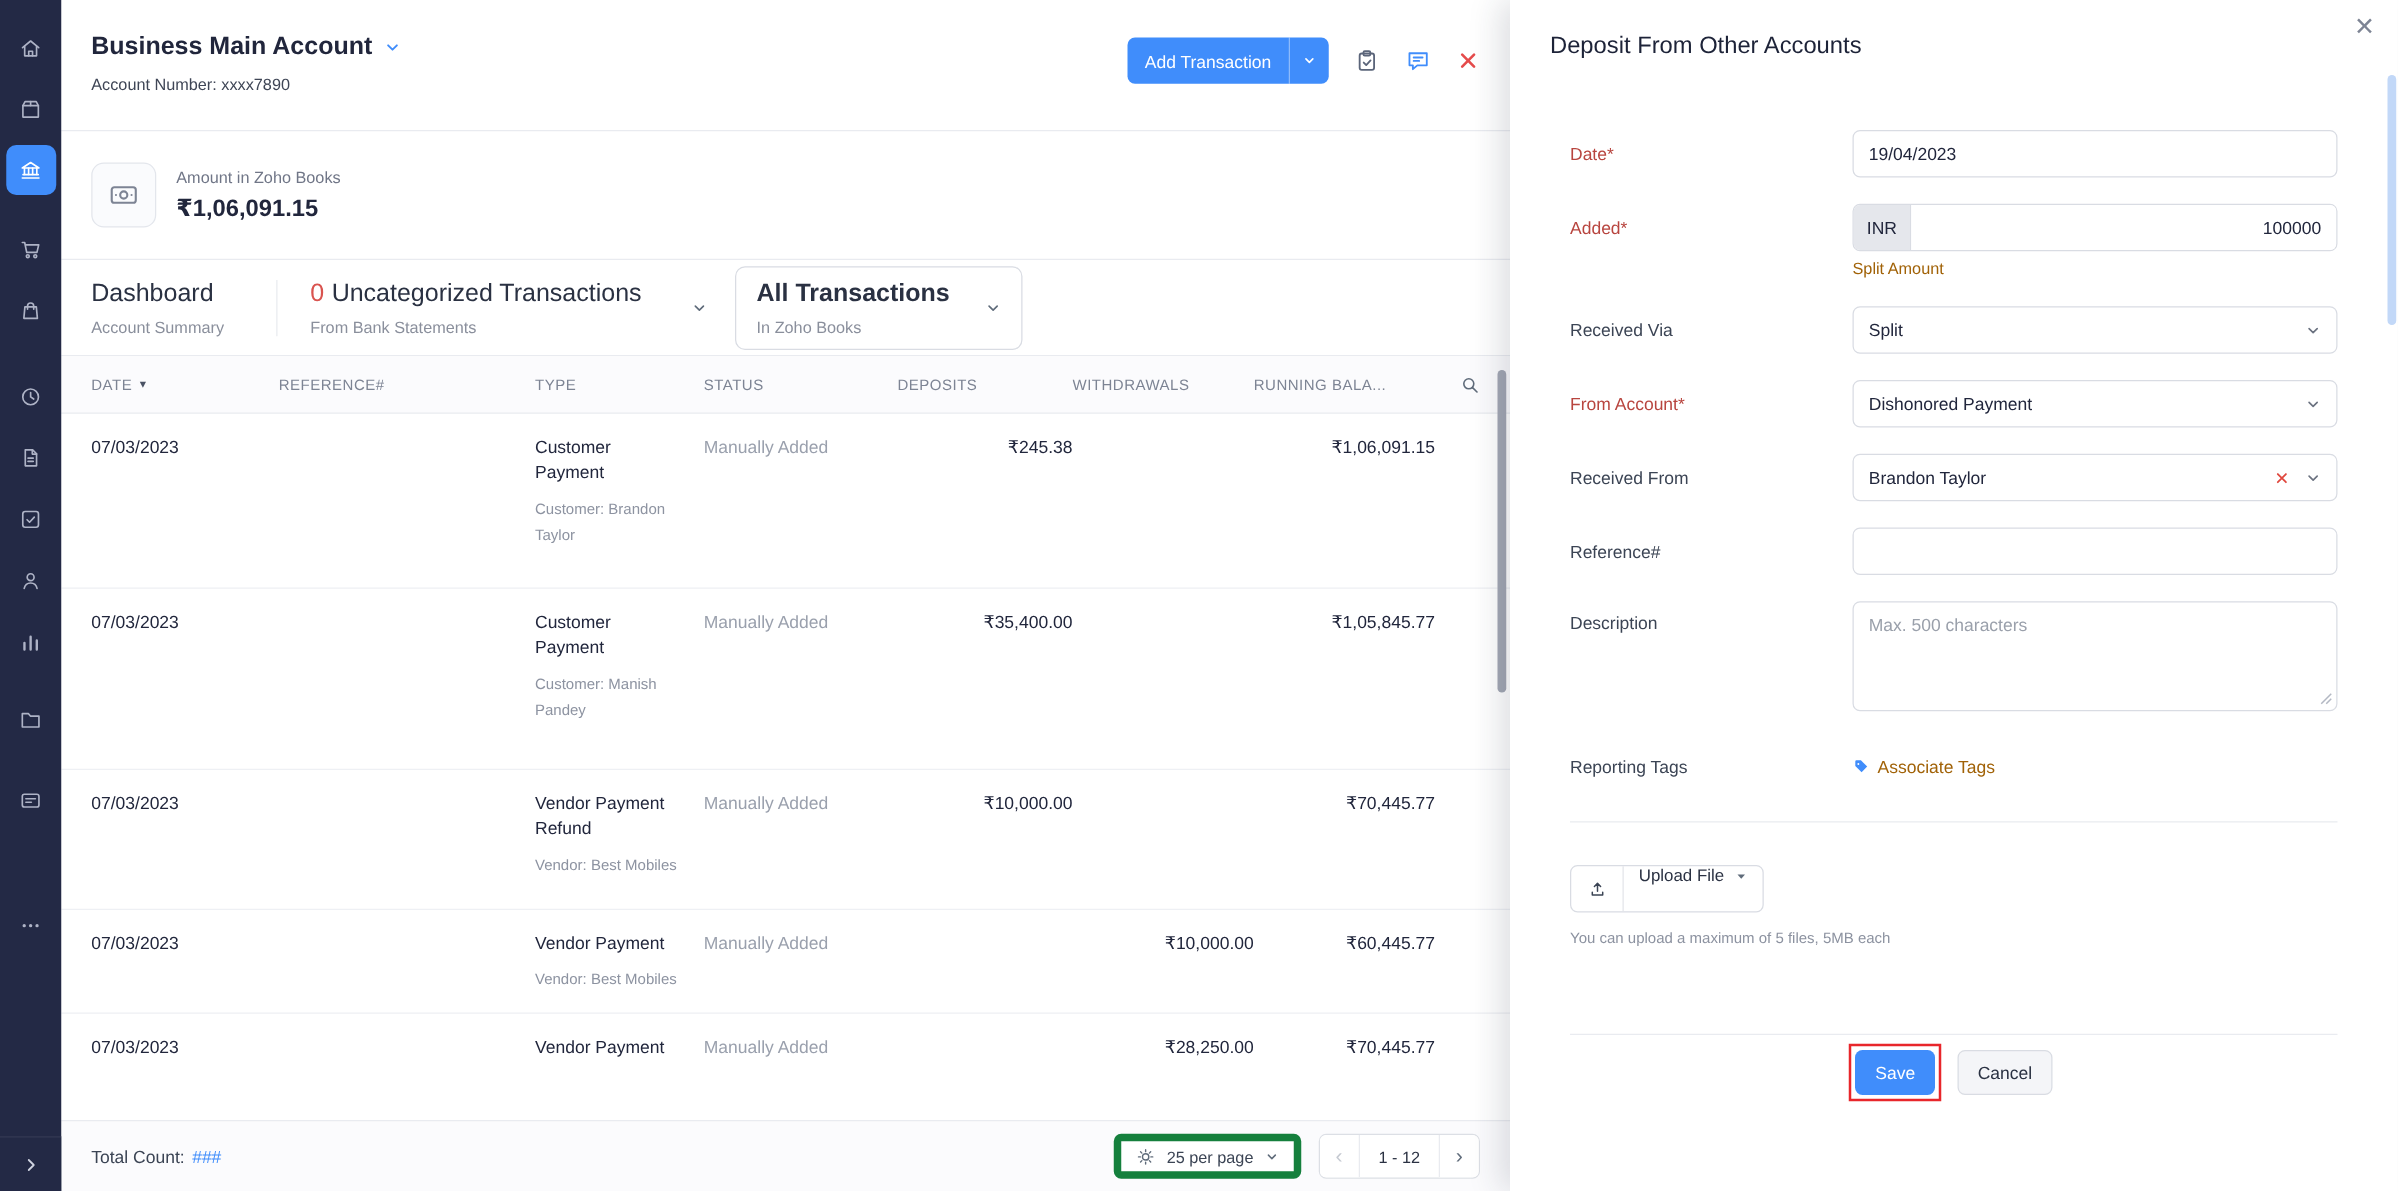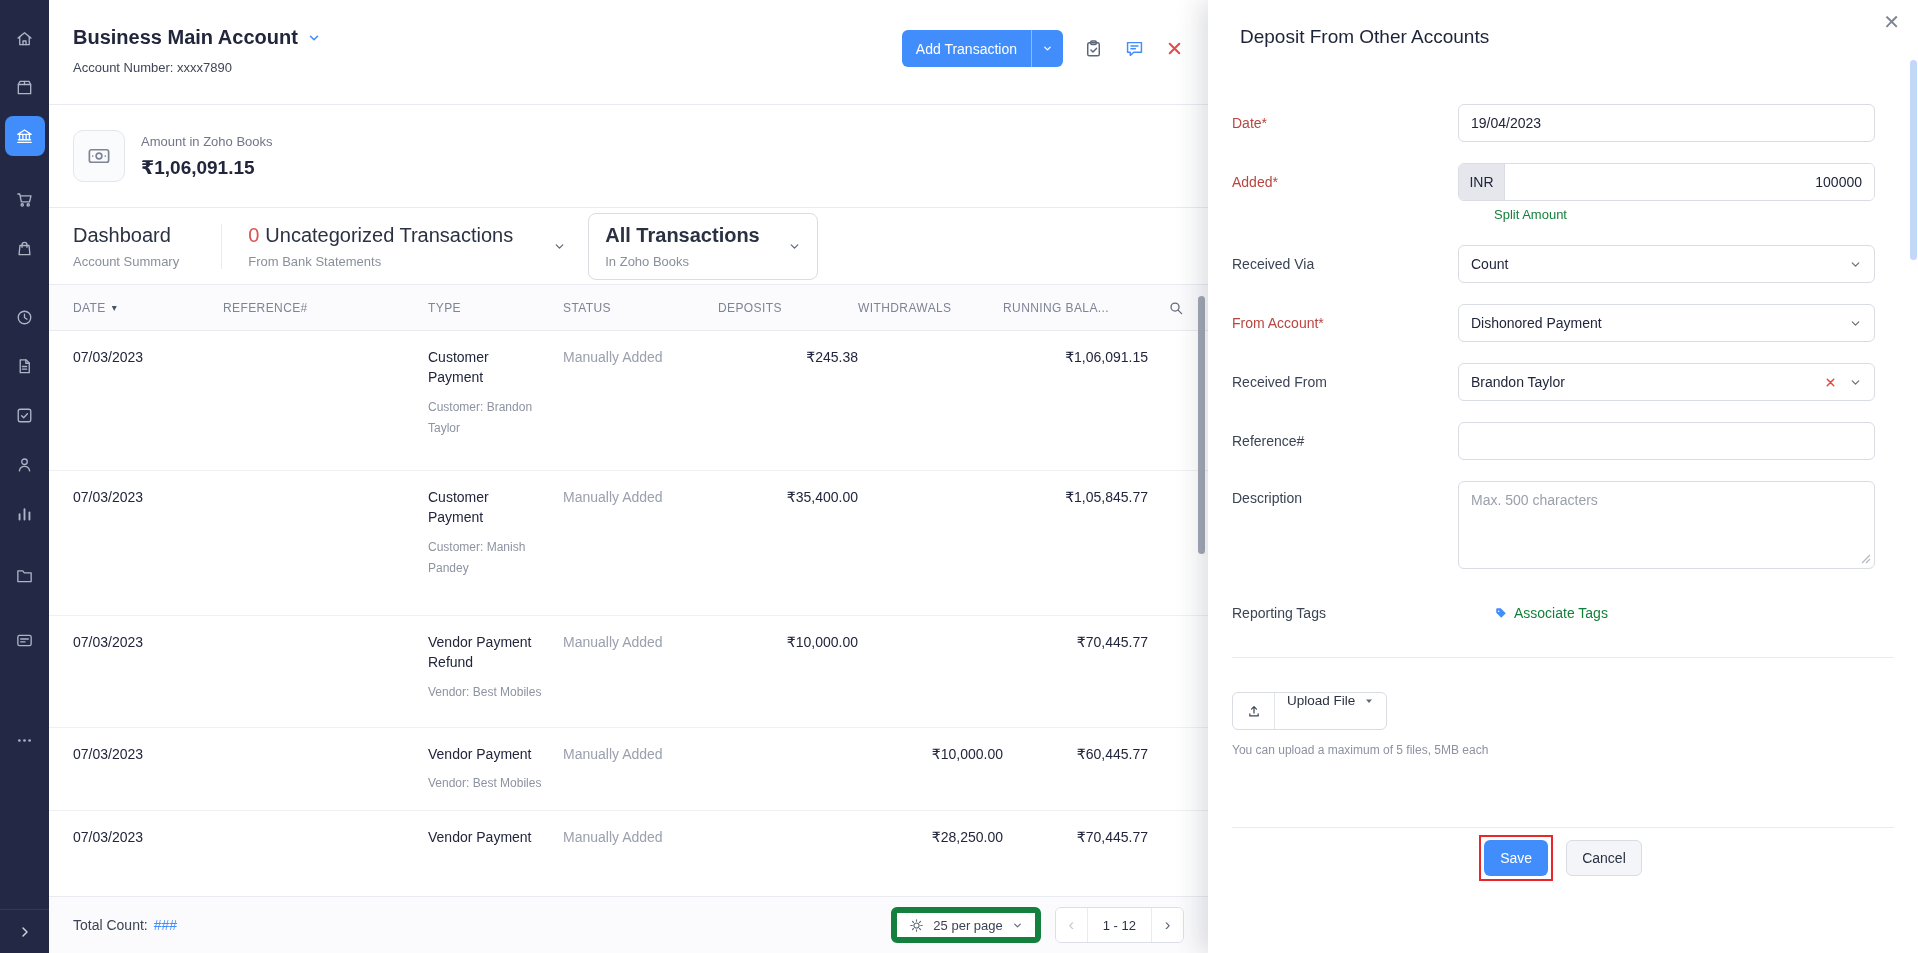--- a/index.html
+++ b/index.html
@@ -71,34 +71,34 @@
   .pg-prev { color:#c6cad2; border-right:1px solid #e9ebf0; }
   .pg-next { color:#5f6b7a; border-left:1px solid #e9ebf0; }
   .pg-range { padding:0 15px; font-size:13px; color:#2a3142; }
 
   .main-scrollbar { position:absolute; top:296px; right:3px; width:7px; height:258px; background:#a3a8b4; border-radius:4px; z-index:4; cursor:grab; }
 
   
   .drawer { position:absolute; left:1208px; top:0; width:710px; height:953px; background:#fff; box-shadow:-8px 0 24px rgba(33,38,60,.15); z-index:10; }
   .drawer-title { font-size:19px; font-weight:500; color:#1d2338; padding:26px 32px 0; }
   .drawer-close { position:absolute; top:12px; right:18px; background:none; border:none; font-size:20px; color:#7d8494; cursor:pointer; font-family:inherit; line-height:1; }
-  .drawer-body { padding:56px 24px 0; }
+  .drawer-body { padding:56px 48px 0; }
   .frow { display:flex; align-items:center; margin-bottom:21px; }
   .frow.top { align-items:flex-start; }
   .flabel { width:226px; flex-shrink:0; font-size:14px; color:#3b4454; }
   .flabel.req { color:#b8453f; }
   .fctrl { width:417px; position:relative; }
   .tinput { width:100%; height:38px; border:1px solid #d9dce3; border-radius:6px; padding:0 12px; font-size:14px; color:#21263c; font-family:inherit; background:#fff; outline:none; }
   .tinput::placeholder { color:#9aa0ab; }
   .amount-group { display:flex; height:38px; border:1px solid #d9dce3; border-radius:6px; overflow:hidden; background:#fff; }
   .cur-seg { width:46px; background:#e5e7ec; border-right:1px solid #d9dce3; display:flex; align-items:center; justify-content:center; font-size:14px; color:#21263c; }
   .amount-input { flex:1; border:none; outline:none; text-align:right; padding:0 12px; font-size:14px; color:#21263c; font-family:inherit; }
   .row-amount { margin-bottom:6px; }
   .row-split { margin-bottom:23px; }
-  .link { color:#15803d; cursor:pointer; text-decoration:none;margin-left:36px; }
+  .link { color:#a16207; cursor:pointer; text-decoration:none; }
   .split-link { font-size:13px; }
   .select { display:flex; align-items:center; height:38px; border:1px solid #d9dce3; border-radius:6px; background:#fff; padding:0 12px; font-size:14px; color:#21263c; cursor:pointer; }
   .select .chev { margin-left:auto; color:#6b7280; display:flex; }
   .clear-x { margin-left:auto; color:#e0483e; display:flex; cursor:pointer; }
   .clear-x + .chev { margin-left:12px; }
   .textarea-wrap { position:relative; }
   .tarea { width:100%; height:88px; border:1px solid #d9dce3; border-radius:6px; padding:10px 12px; font-size:14px; color:#21263c; font-family:inherit; resize:none; outline:none; display:block; }
   .tarea::placeholder { color:#9aa0ab; }
   .resize-corner { position:absolute; right:4px; bottom:5px; color:#b3b8c3; pointer-events:none; display:flex; }
   .row-desc { margin-bottom:36px; }
@@ -485,21 +485,21 @@
 
       <div class="frow row-split">
         <span class="flabel"></span>
         <a class="link split-link">Split Amount</a>
       </div>
 
       <div class="frow">
         <label class="flabel">Received Via</label>
         <div class="fctrl">
           <div class="select">
-            <span>Count</span>
+            <span>Split</span>
             <span class="chev">
                 <svg width="13" height="13" viewBox="0 0 20 20" fill="none" stroke="currentColor" stroke-width="2" stroke-linecap="round" stroke-linejoin="round">
                   <path d="M5 7.5l5 5 5-5"></path>
                 </svg>
               </span>
           </div>
         </div>
       </div>
 
       <div class="frow">

